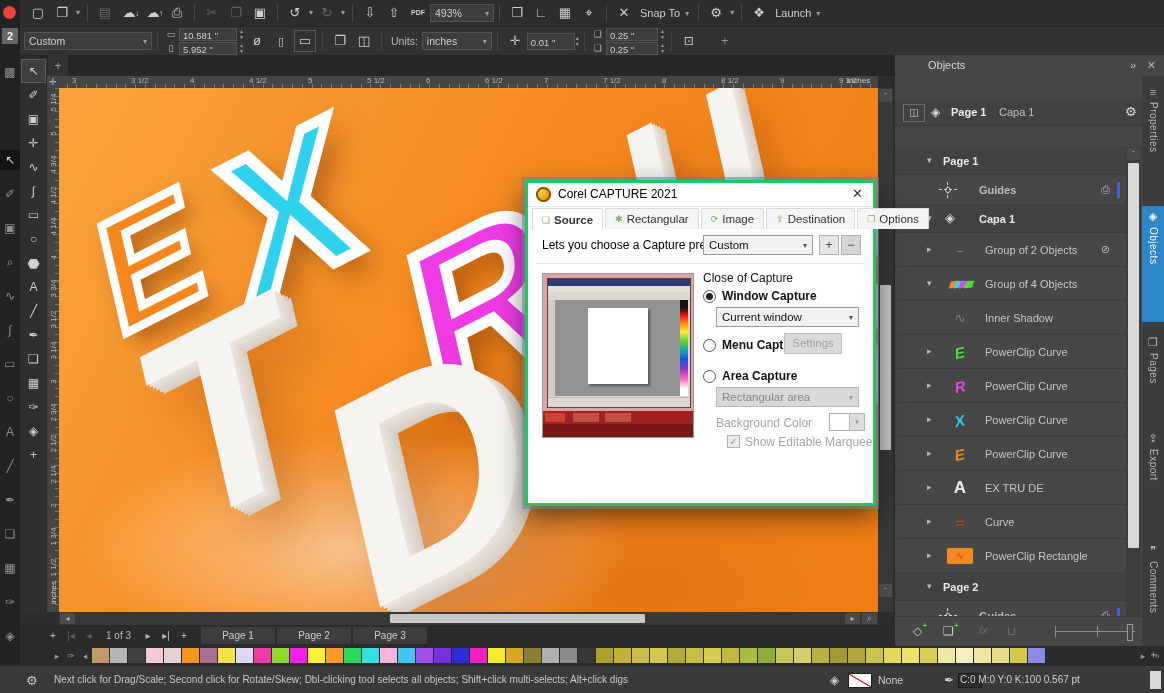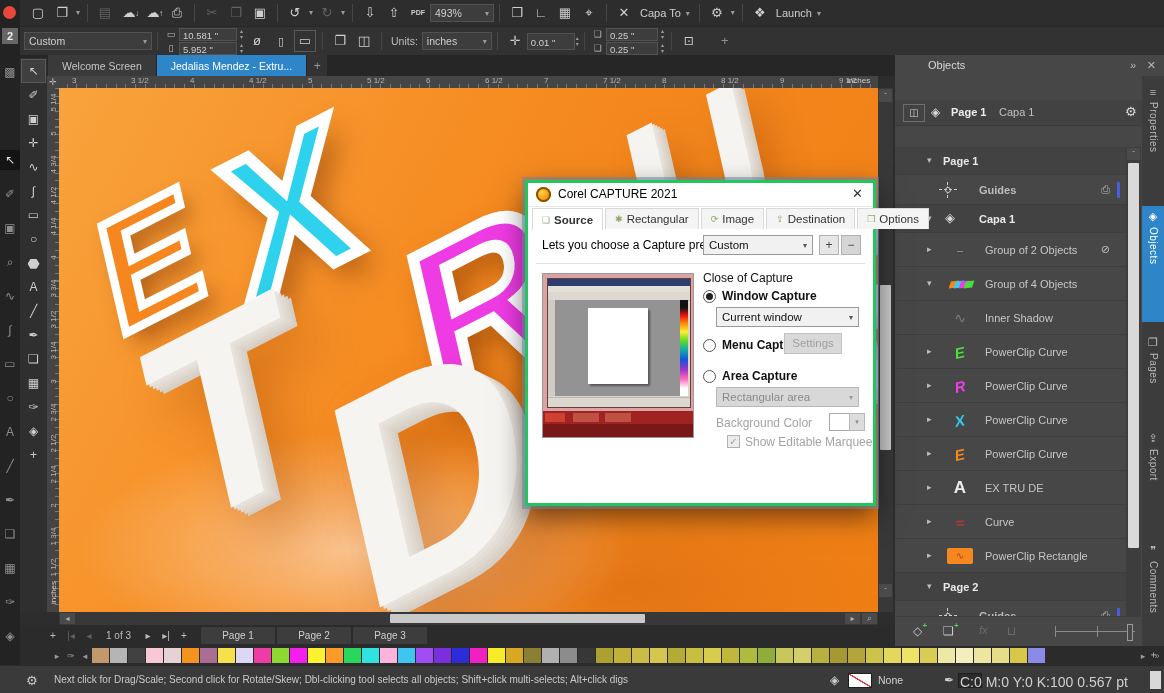--- a/index.html
+++ b/index.html
@@ -284,21 +284,21 @@
         <div>▦</div>
       </div>
       <div class="tico">
         <div>⌖</div>
       </div>
       <div class="tsep"></div>
       <div class="tico">
         <div>✕</div>
       </div>
       <div style="display: flex; align-items: center; color: rgb(207, 207, 207); font-size: 11px; margin: 0px 4px;">
-        <div>Capa To</div>
+        <div>Snap To</div>
         <div style="font-size: 8px; margin-left: 5px; color: rgb(154, 154, 154);">▾</div>
       </div>
       <div class="tsep"></div>
       <div class="tico">
         <div>⚙</div>
       </div>
       <div class="tico small" style="color: rgb(154, 154, 154);">▾</div>
       <div class="tsep"></div>
       <div class="tico">
         <div>❖</div>
@@ -372,24 +372,20 @@
       </div>
     </div>
     <div class="tsep"></div>
     <div class="tico" style="font-size:12px"><span>⊡</span></div>
     <div class="tico" style="margin-left:14px;color:#8f8f8f"><span>+</span></div>
   </div>
 
   <div class="abs" id="tabbar">
     <div class="hometab">
         <span>⌂</span>
-      </div>
-    <div id="doctabs" style="display:flex">
-        <div class="doctab">Welcome Screen</div>
-        <div class="doctab active">Jedalias Mendez - Extru...</div>
       </div>
     <div class="addtab">
         <span>+</span>
       </div>
   </div>
 
   <div class="abs" id="toolbox">
       <div class="tool sel" style="top: 2px;">
         <div>↖</div>
       </div>
@@ -583,21 +579,21 @@
   </div>
 
   <div class="abs" id="status">
     <span class="gear">⚙</span>
     <span class="hint">Next click for Drag/Scale; Second click for Rotate/Skew; Dbl-clicking tool selects all objects; Shift+click multi-selects; Alt+click digs</span>
     <span class="abs" style="left:830px;top:7px;color:#d0d0d0;font-size:12px">◈</span>
     <div class="swatchbox" style="left:848px;top:7px;background:linear-gradient(to top right,#fff 46%,#e03030 48%,#e03030 52%,#fff 54%)"></div>
     <span class="abs" style="left:878px;top:8px;font-size:10.5px;color:#d0d0d0">None</span>
     <span class="abs" style="left:944px;top:7px;color:#d0d0d0;font-size:12px">✒</span>
     <div class="swatchbox" style="left:958px;top:7px;background:#2b2b2b"></div>
-    <span class="abs" style="left:960px;top:8px;font-size:14px;color:#d0d0d0;white-space:nowrap">C:0 M:0 Y:0 K:100  0.567 pt</span>
+    <span class="abs" style="left:960px;top:8px;font-size:10px;color:#d0d0d0;white-space:nowrap">C:0 M:0 Y:0 K:100  0.567 pt</span>
     <div class="abs" style="left:1150px;top:5px;width:11px;height:18px;background:#d9d9d9"></div>
   </div>
 
   <div class="abs" id="panelheader">
     <span class="ph-title">Objects</span>
     <span class="ph-ico" style="right:28px">»</span>
     <span class="ph-ico" style="right:8px">✕</span>
   </div>
 
   <div class="abs" id="panel">

